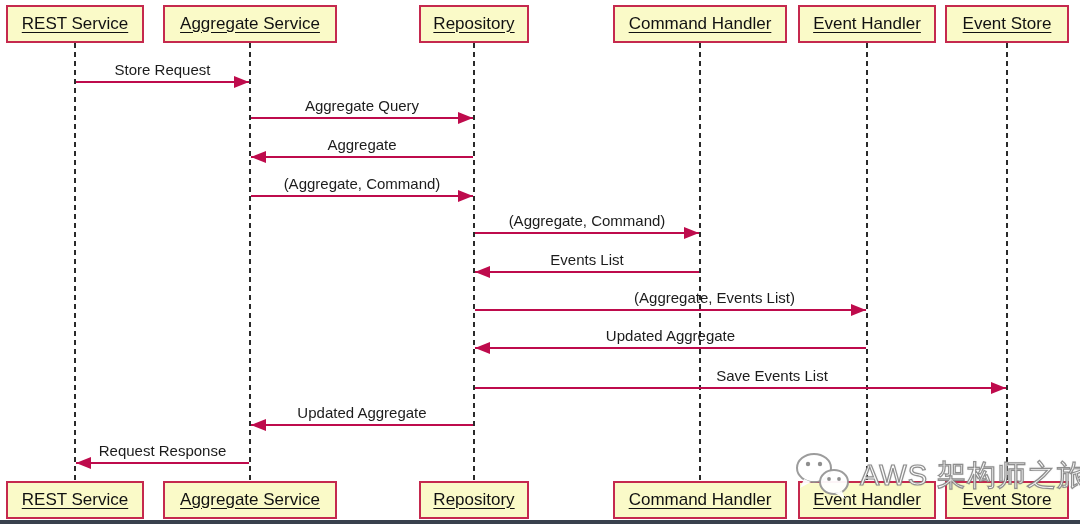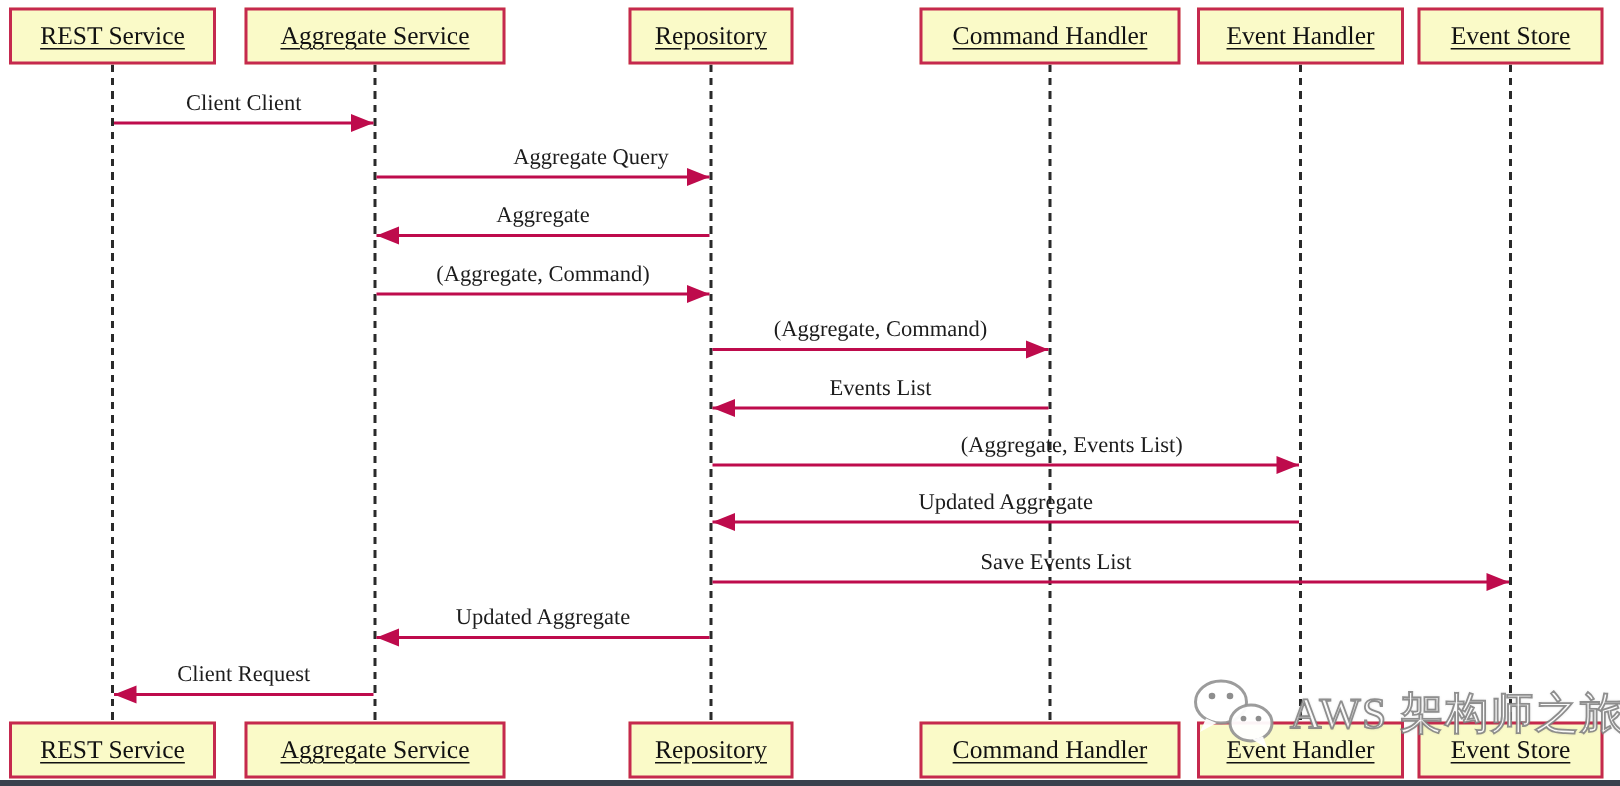--- a/index.html
+++ b/index.html
@@ -1,18 +1,18 @@
 <!DOCTYPE html>
 <html><head>
 <meta charset="utf-8">
 <style>
   html,body{margin:0;padding:0;background:#ffffff;}
   .stage{
     position:relative;width:1080px;height:524px;background:#ffffff;overflow:hidden;
-    font-family:Liberation Serif, serif;
+    font-family:Liberation Sans, sans-serif;
   }
   .lifeline{
     position:absolute;width:2px;
     background:repeating-linear-gradient(to bottom,#2a2a2a 0 5px,transparent 5px 9px);
   }
   .actor-box{
     position:absolute;height:38px;box-sizing:border-box;
     background:#fafac8;border:2px solid #c5294e;
     display:flex;align-items:center;justify-content:center;
   }
@@ -68,51 +68,51 @@
       <div class="actor-box" style="left: 798px; top: 5px; width: 138px;">
         <div class="actor-label">Event Handler</div>
       </div>
       <div class="actor-box" style="left: 945px; top: 5px; width: 124px;">
         <div class="actor-label">Event Store</div>
       </div>
     </div>
   <div id="messages">
       <div class="msg-line" style="left: 76px; width: 173px; top: 81px;"></div>
       <div class="msg-head right" style="top: 76px; left: 234px;"></div>
-      <div class="msg-label" style="left: 162.5px; top: 61px;">Client Client</div>
+      <div class="msg-label" style="left: 162.5px; top: 61px;">Store Request</div>
       <div class="msg-line" style="left: 251px; width: 222px; top: 117px;"></div>
       <div class="msg-head right" style="top: 112px; left: 458px;"></div>
-      <div class="msg-label" style="left: 362px; top: 97px; margin-left: 32px;">Aggregate Query</div>
+      <div class="msg-label" style="left: 362px; top: 97px;">Aggregate Query</div>
       <div class="msg-line" style="left: 251px; width: 222px; top: 156px;"></div>
       <div class="msg-head left" style="top: 151px; left: 251px;"></div>
       <div class="msg-label" style="left: 362px; top: 136px; text-align: center;">Aggregate</div>
       <div class="msg-line" style="left: 251px; width: 222px; top: 195px;"></div>
       <div class="msg-head right" style="top: 190px; left: 458px;"></div>
       <div class="msg-label" style="left: 362px; top: 175px;">(Aggregate, Command)</div>
       <div class="msg-line" style="left: 475px; width: 224px; top: 232px;"></div>
       <div class="msg-head right" style="top: 227px; left: 684px;"></div>
       <div class="msg-label" style="left: 587px; top: 212px;">(Aggregate, Command)</div>
       <div class="msg-line" style="left: 475px; width: 224px; top: 271px;"></div>
       <div class="msg-head left" style="top: 266px; left: 475px;"></div>
       <div class="msg-label" style="left: 587px; top: 251px;">Events List</div>
       <div class="msg-line" style="left: 475px; width: 391px; top: 309px;"></div>
       <div class="msg-head right" style="top: 304px; left: 851px;"></div>
       <div class="msg-label" style="left: 670.5px; top: 289px; margin-left: 44px;">(Aggregate, Events List)</div>
       <div class="msg-line" style="left: 475px; width: 391px; top: 347px;"></div>
       <div class="msg-head left" style="top: 342px; left: 475px;"></div>
       <div class="msg-label" style="left: 670.5px; top: 327px;">Updated Aggregate</div>
       <div class="msg-line" style="left: 475px; width: 531px; top: 387px;"></div>
       <div class="msg-head right" style="top: 382px; left: 991px;"></div>
-      <div class="msg-label" style="left: 704px; top: 367px;">Save Events List</div>
+      <div class="msg-label" style="left: 772px; top: 367px;">Save Events List</div>
       <div class="msg-line" style="left: 251px; width: 222px; top: 424px;"></div>
       <div class="msg-head left" style="top: 419px; left: 251px;"></div>
       <div class="msg-label" style="left: 362px; top: 404px;">Updated Aggregate</div>
       <div class="msg-line" style="left: 76px; width: 173px; top: 462px;"></div>
       <div class="msg-head left" style="top: 457px; left: 76px;"></div>
-      <div class="msg-label" style="left: 162.5px; top: 442px;">Client Request</div>
+      <div class="msg-label" style="left: 162.5px; top: 442px;">Request Response</div>
     </div>
   <div id="actors-bottom">
       <div class="actor-box" style="left: 6px; top: 481px; width: 138px;">
         <div class="actor-label">REST Service</div>
       </div>
       <div class="actor-box" style="left: 163px; top: 481px; width: 174px;">
         <div class="actor-label">Aggregate Service</div>
       </div>
       <div class="actor-box" style="left: 419px; top: 481px; width: 110px;">
         <div class="actor-label">Repository</div>

